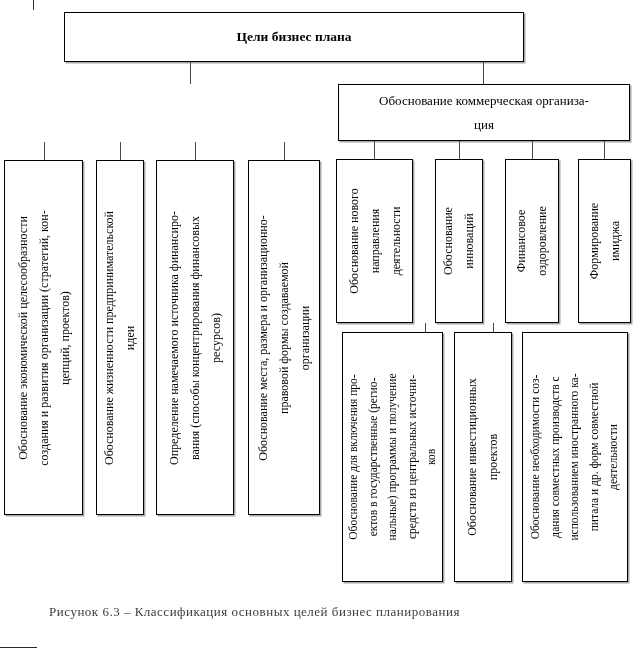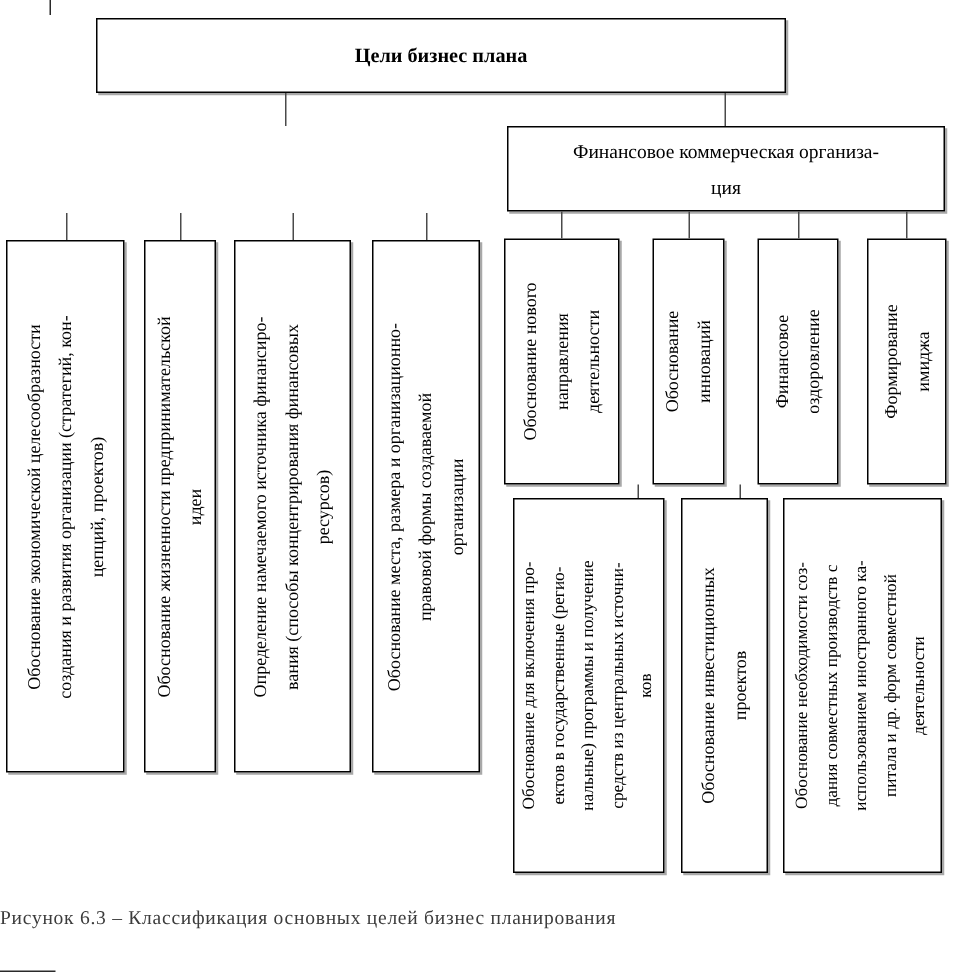--- a/index.html
+++ b/index.html
@@ -17,41 +17,41 @@
   .vbox{overflow:visible;}
   .vtext{
     position:absolute;top:50%;left:50%;width:max-content;
     transform:translate(-50%,-50%) rotate(-90deg);
     white-space:pre-line;text-align:center;font-size:12px;line-height:21px;
   }
   .vtext.dense{line-height:19.5px;font-size:11.5px;}
   .conn{position:absolute;width:1px;background:#4a4a4a;}
   .artifact{position:absolute;background:#2a2a2a;}
   .caption{
-    position:absolute;left:0;top:604px;width:509px;text-align:left;
+    position:absolute;left:0;top:604px;width:509px;text-align:center;
     font-size:13px;color:#3c3c3c;letter-spacing:0.5px;
   }
 </style>
 </head>
 <body>
 
 <div id="stage">
 
   <div class="artifact" style="left:33px;top:0;width:1px;height:10px"></div>
   <div class="artifact" style="left:0;top:647px;width:37px;height:1px"></div>
 
   <div class="box hbox title-box" style="left:64px;top:12px;width:460px;height:50px">
     <span>Цели бизнес плана</span>
   </div>
 
   <div class="conn" style="left:190px;top:62px;height:22px"></div>
   <div class="conn" style="left:483px;top:62px;height:22px"></div>
 
   <div class="box hbox branch-box" style="left:338px;top:84px;width:292px;height:57px">
-    <span>Финансовое коммерческая организа-
+    <span>Обоснование коммерческая организа-
 ция</span>
   </div>
 
   <div class="conn" style="left:44px;top:142px;height:18px"></div>
   <div class="conn" style="left:120px;top:142px;height:18px"></div>
   <div class="conn" style="left:195px;top:142px;height:18px"></div>
   <div class="conn" style="left:284px;top:142px;height:18px"></div>
 
   <div class="conn" style="left:374px;top:141px;height:18px"></div>
   <div class="conn" style="left:459px;top:141px;height:18px"></div>

